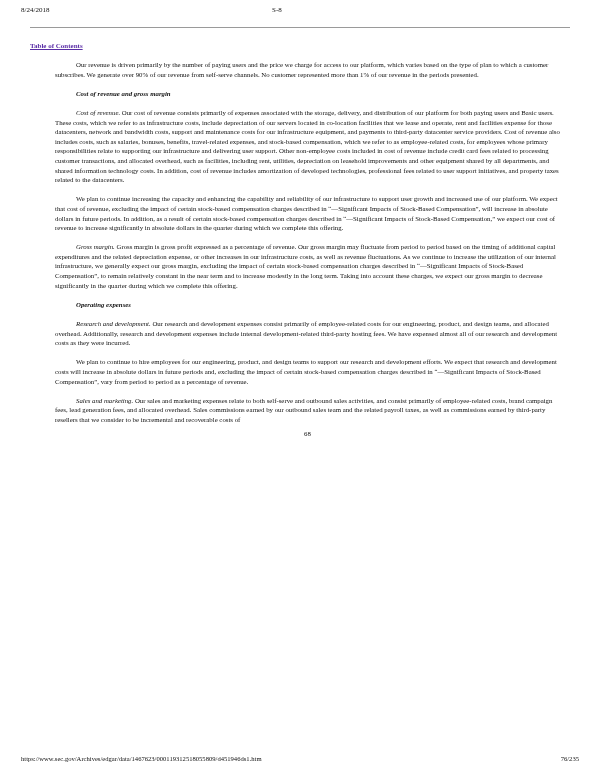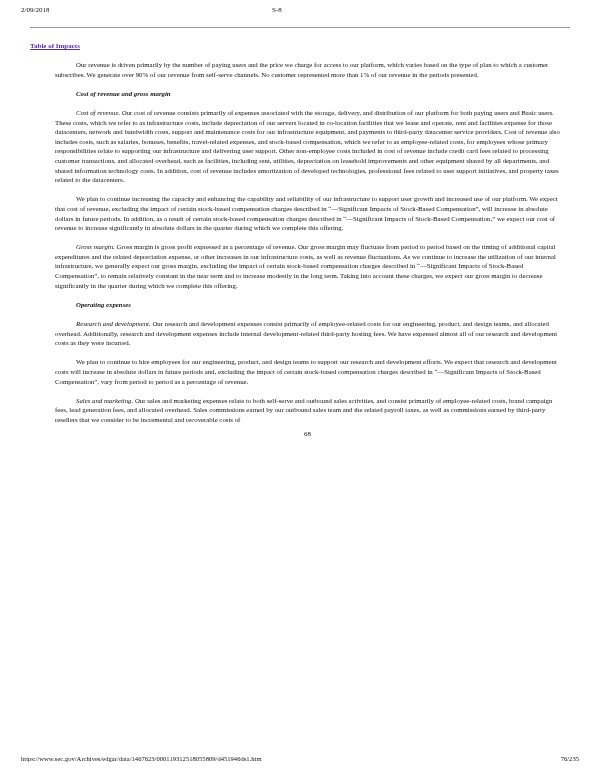--- a/index.html
+++ b/index.html
@@ -16,25 +16,25 @@
   p.ind { text-indent: 21px; }
   .sec-head { font-weight: bold; font-style: italic; margin-left: 21px; margin-bottom: 9.6px; }
   em { font-style: italic; }
   .page-num { text-align: center; margin-top: 2px; }
   .ftr-url { position: absolute; left: 21px; top: 755px; font-size: 6.6px; }
   .ftr-page { position: absolute; right: 21px; top: 755px; font-size: 6.6px; }
 </style>
 </head>
 <body>
 
-<div class="hdr-date">2/09/2018</div>
+<div class="hdr-date">8/24/2018</div>
 <div class="hdr-title">S-8</div>
 <div class="hdr-rule"></div>
 
-<a class="toc-link">Table of Impacts</a>
+<a class="toc-link">Table of Contents</a>
 
 <div class="content">
   <p class="ind">Our revenue is driven primarily by the number of paying users and the price we charge for access to our platform, which varies based on the type of plan to which a customer subscribes. We generate over 90% of our revenue from self-serve channels. No customer represented more than 1% of our revenue in the periods presented.</p>
 
   <div class="sec-head">Cost of revenue and gross margin</div>
 
   <p class="ind"><em>Cost of revenue.</em><span> Our cost of revenue consists primarily of expenses associated with the storage, delivery, and distribution of our platform for both paying users and Basic users. These costs, which we refer to as infrastructure costs, include depreciation of our servers located in co-location facilities that we lease and operate, rent and facilities expense for those datacenters, network and bandwidth costs, support and maintenance costs for our infrastructure equipment, and payments to third-party datacenter service providers. Cost of revenue also includes costs, such as salaries, bonuses, benefits, travel-related expenses, and stock-based compensation, which we refer to as employee-related costs, for employees whose primary responsibilities relate to supporting our infrastructure and delivering user support. Other non-employee costs included in cost of revenue include credit card fees related to processing customer transactions, and allocated overhead, such as facilities, including rent, utilities, depreciation on leasehold improvements and other equipment shared by all departments, and shared information technology costs. In addition, cost of revenue includes amortization of developed technologies, professional fees related to user support initiatives, and property taxes related to the datacenters.</span></p>
 
   <p class="ind">We plan to continue increasing the capacity and enhancing the capability and reliability of our infrastructure to support user growth and increased use of our platform. We expect that cost of revenue, excluding the impact of certain stock-based compensation charges described in “—Significant Impacts of Stock-Based Compensation”, will increase in absolute dollars in future periods. In addition, as a result of certain stock-based compensation charges described in “—Significant Impacts of Stock-Based Compensation,” we expect our cost of revenue to increase significantly in absolute dollars in the quarter during which we complete this offering.</p>
 

